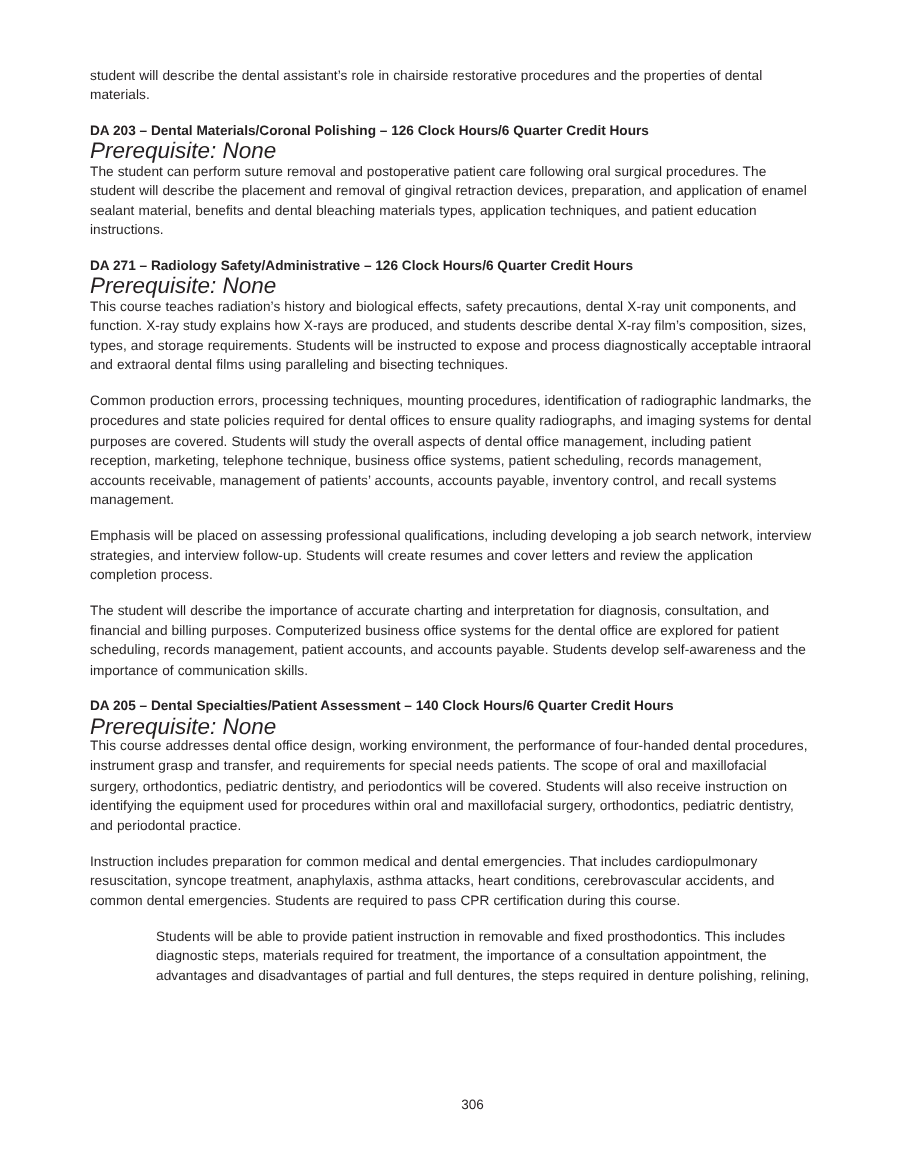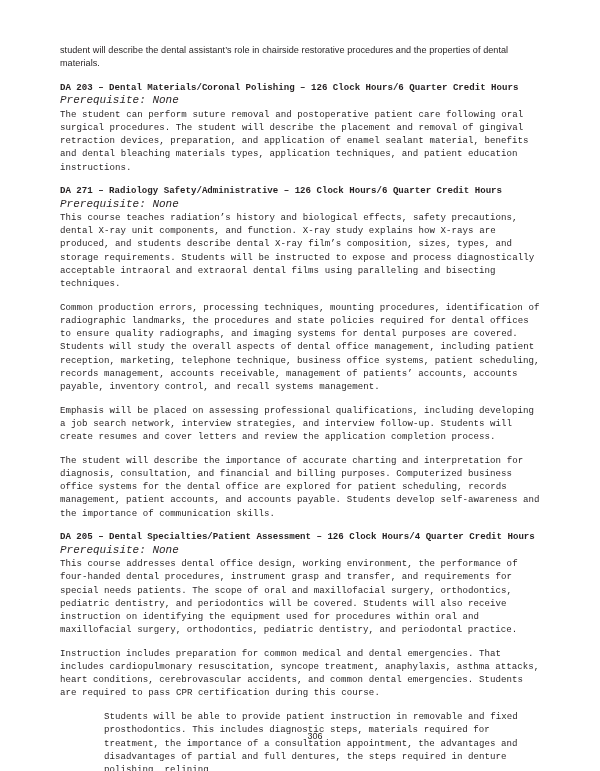--- a/index.html
+++ b/index.html
@@ -45,28 +45,27 @@
   }
   .course-heading {
     margin: 0;
     font-size: 9.1px;
     line-height: 13.4px;
     font-weight: bold;
     color: #231f20;
   }
   .prereq {
     margin: 0;
-    font-size: 11px;
+    font-size: 15px;
     line-height: 13.4px;
     font-style: italic;
     color: #231f20;
   }
   .course-block {
     margin-bottom: 0;
-    font-family: Liberation Mono, monospace;
   }
   .page-number {
     position: absolute;
     left: 0;
     top: 731px;
     width: 600px;
     text-align: center;
     padding-left: 30px;
     box-sizing: border-box;
     font-size: 9px;
@@ -91,21 +90,21 @@
     <div class="course-block">
       <div class="course-heading">DA 271 – Radiology Safety/Administrative – 126 Clock Hours/6 Quarter Credit Hours</div>
       <div class="prereq">Prerequisite: None</div>
       <p>This course teaches radiation’s history and biological effects, safety precautions, dental X-ray unit components, and function. X-ray study explains how X-rays are produced, and students describe dental X-ray film’s composition, sizes, types, and storage requirements. Students will be instructed to expose and process diagnostically acceptable intraoral and extraoral dental films using paralleling and bisecting techniques.</p>
       <p>Common production errors, processing techniques, mounting procedures, identification of radiographic landmarks, the procedures and state policies required for dental offices to ensure quality radiographs, and imaging systems for dental purposes are covered. Students will study the overall aspects of dental office management, including patient reception, marketing, telephone technique, business office systems, patient scheduling, records management, accounts receivable, management of patients’ accounts, accounts payable, inventory control, and recall systems management.</p>
       <p>Emphasis will be placed on assessing professional qualifications, including developing a job search network, interview strategies, and interview follow-up. Students will create resumes and cover letters and review the application completion process.</p>
       <p>The student will describe the importance of accurate charting and interpretation for diagnosis, consultation, and financial and billing purposes. Computerized business office systems for the dental office are explored for patient scheduling, records management, patient accounts, and accounts payable. Students develop self-awareness and the importance of communication skills.</p>
     </div>
 
     <div class="course-block">
-      <div class="course-heading">DA 205 – Dental Specialties/Patient Assessment – 126 Clock Hours/4 Quarter Credit Hours</div>
+      <div class="course-heading">DA 205 – Dental Specialties/Patient Assessment – 140 Clock Hours/6 Quarter Credit Hours</div>
       <div class="prereq">Prerequisite: None</div>
       <p>This course addresses dental office design, working environment, the performance of four-handed dental procedures, instrument grasp and transfer, and requirements for special needs patients. The scope of oral and maxillofacial surgery, orthodontics, pediatric dentistry, and periodontics will be covered. Students will also receive instruction on identifying the equipment used for procedures within oral and maxillofacial surgery, orthodontics, pediatric dentistry, and periodontal practice.</p>
       <p>Instruction includes preparation for common medical and dental emergencies. That includes cardiopulmonary resuscitation, syncope treatment, anaphylaxis, asthma attacks, heart conditions, cerebrovascular accidents, and common dental emergencies. Students are required to pass CPR certification during this course.</p>
       <p class="tight">Students will be able to provide patient instruction in removable and fixed prosthodontics. This includes diagnostic steps, materials required for treatment, the importance of a consultation appointment, the advantages and disadvantages of partial and full dentures, the steps required in denture polishing, relining,</p>
     </div>
 
   </div>
 
   <div class="page-number">306</div>
 

